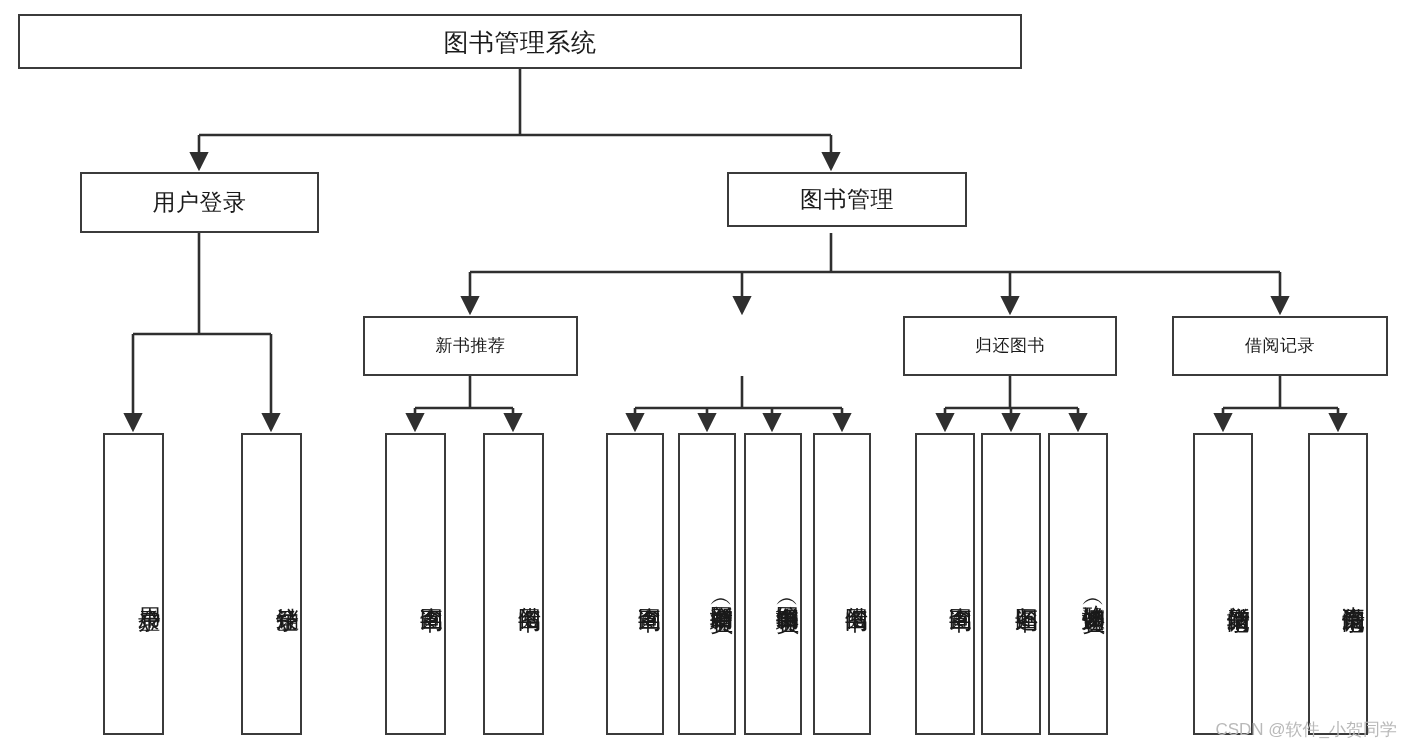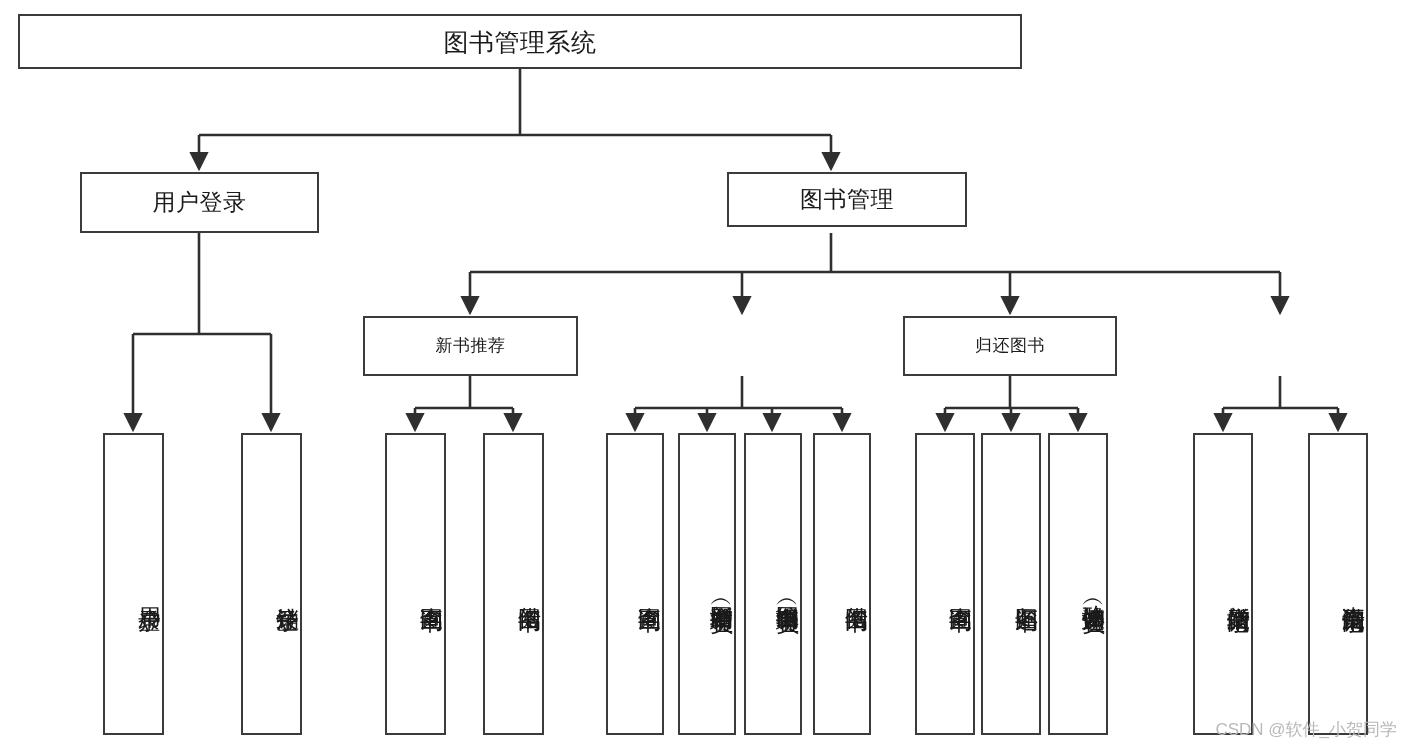--- a/index.html
+++ b/index.html
@@ -133,20 +133,23 @@
   <div class="node node-l1" style="left:711px; top:172px; width:240px; height:55px;margin-left:16px;">
     <span class="label">图书管理</span>
   </div>
 
   <div class="node node-l2" style="left:363px; top:316px; width:215px; height:60px;">
     <span class="label">新书推荐</span>
   </div>
   <div class="node node-l2" style="left:903px; top:316px; width:214px; height:60px;">
     <span class="label">归还图书</span>
   </div>
+  <div class="node node-l2" style="left:1172px; top:316px; width:216px; height:60px;">
+    <span class="label">借阅记录</span>
+  </div>
 
   <div class="node node-leaf" style="left:103px; top:433px; width:61px; height:302px;">
     <span class="label">用户登录</span>
   </div>
   <div class="node node-leaf" style="left:241px; top:433px; width:61px; height:302px;">
     <span class="label">注销登录</span>
   </div>
 
   <div class="node node-leaf" style="left:385px; top:433px; width:61px; height:302px;">
     <span class="label">查询图书</span>

